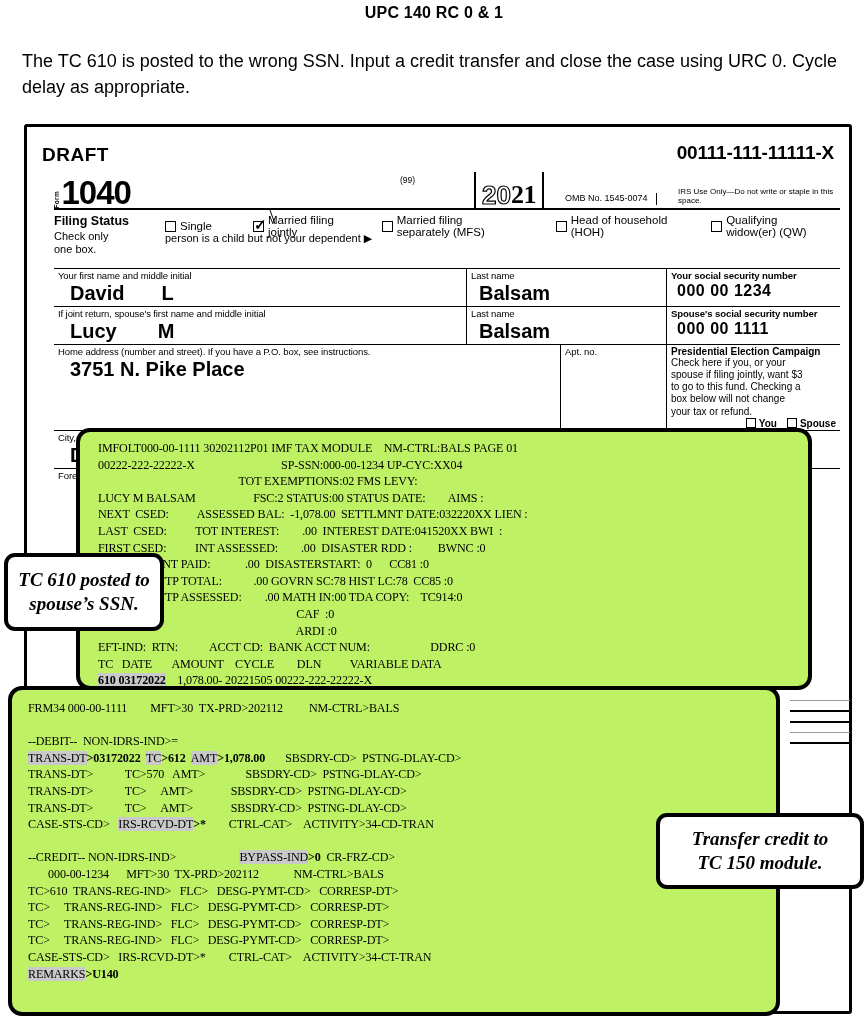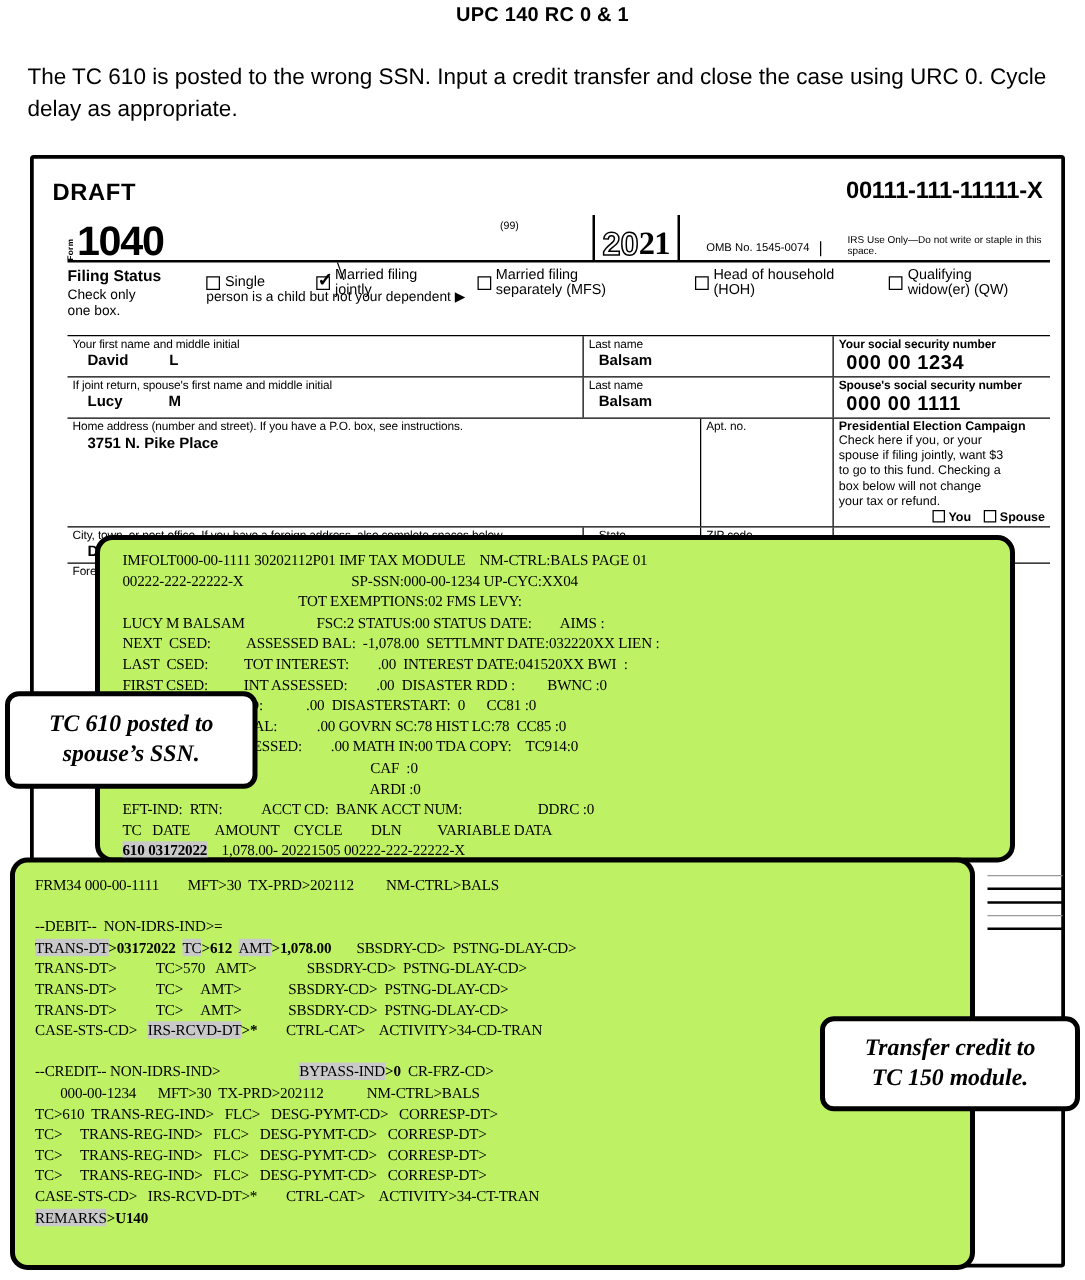--- a/index.html
+++ b/index.html
@@ -94,21 +94,21 @@
   }
   .fs-opt { display: flex; align-items: center; margin-right: 13px; }
   .fs-note { position: absolute; left: 111px; top: 18px; font-size: 11px; line-height: 1.25; }
 
   
   .ng { position: absolute; left: 16px; top: 130px; width: 786px; border-top: 1.5px solid #000; }
   .ng-row { display: flex; border-bottom: 1.5px solid #000; position: relative; }
   .ng-cell { position: relative; padding: 1px 0 1px 4px; border-right: 1.2px solid #000; }
   .ng-cell:last-child { border-right: none; }
   .ng-lab { font-size: 9.5px; line-height: 1.25; letter-spacing: -.1px; }
-  .ng-val { font-size: 12px; font-weight: bold; padding-left: 12px; line-height: 1.15; }
+  .ng-val { font-size: 20px; font-weight: bold; padding-left: 12px; line-height: 1.15; }
   .ssn-val { font-size: 16px; font-weight: bold; padding-left: 6px; letter-spacing: .5px; }
   .pec-title { font-size: 10px; font-weight: bold; }
   .pec-txt { font-size: 10px; line-height: 1.22; }
   .pec-boxes { display: flex; justify-content: flex-end; gap: 10px; font-size: 10px; font-weight: bold; padding-right: 4px; }
   .cbx-sm { display:inline-block; width:10px;height:10px;border:1.3px solid #000;margin-right:3px;vertical-align:-1px;}
 
   
   .term {
     position: absolute;
     background: #bef264;
@@ -136,21 +136,21 @@
     position: absolute; z-index: 20;
     border: 4px solid #000; border-radius: 11px;
     background: #fff;
     font-family: "Liberation Serif", serif;
     font-style: italic; font-weight: bold;
     font-size: 19px; line-height: 1.25;
     text-align: center;
     display: flex; align-items: center; justify-content: center;
     padding: 4px 8px;
   }
-  #callout-left { left: 4px; top: 553px; width: 202px; height: 78px; }
+  #callout-left { left: 4px; top: 553px; width: 160px; height: 78px; }
   #callout-right { left: 656px; top: 813px; width: 208px; height: 76px; }
 </style>
 </head>
 <body>
 
 <div id="page">
 
   <div class="hdr-title">UPC 140 RC 0 &amp; 1</div>
   <div class="hdr-desc">The TC 610 is posted to the wrong SSN. Input a credit transfer and close the case using URC 0. Cycle delay as appropriate.</div>
 

